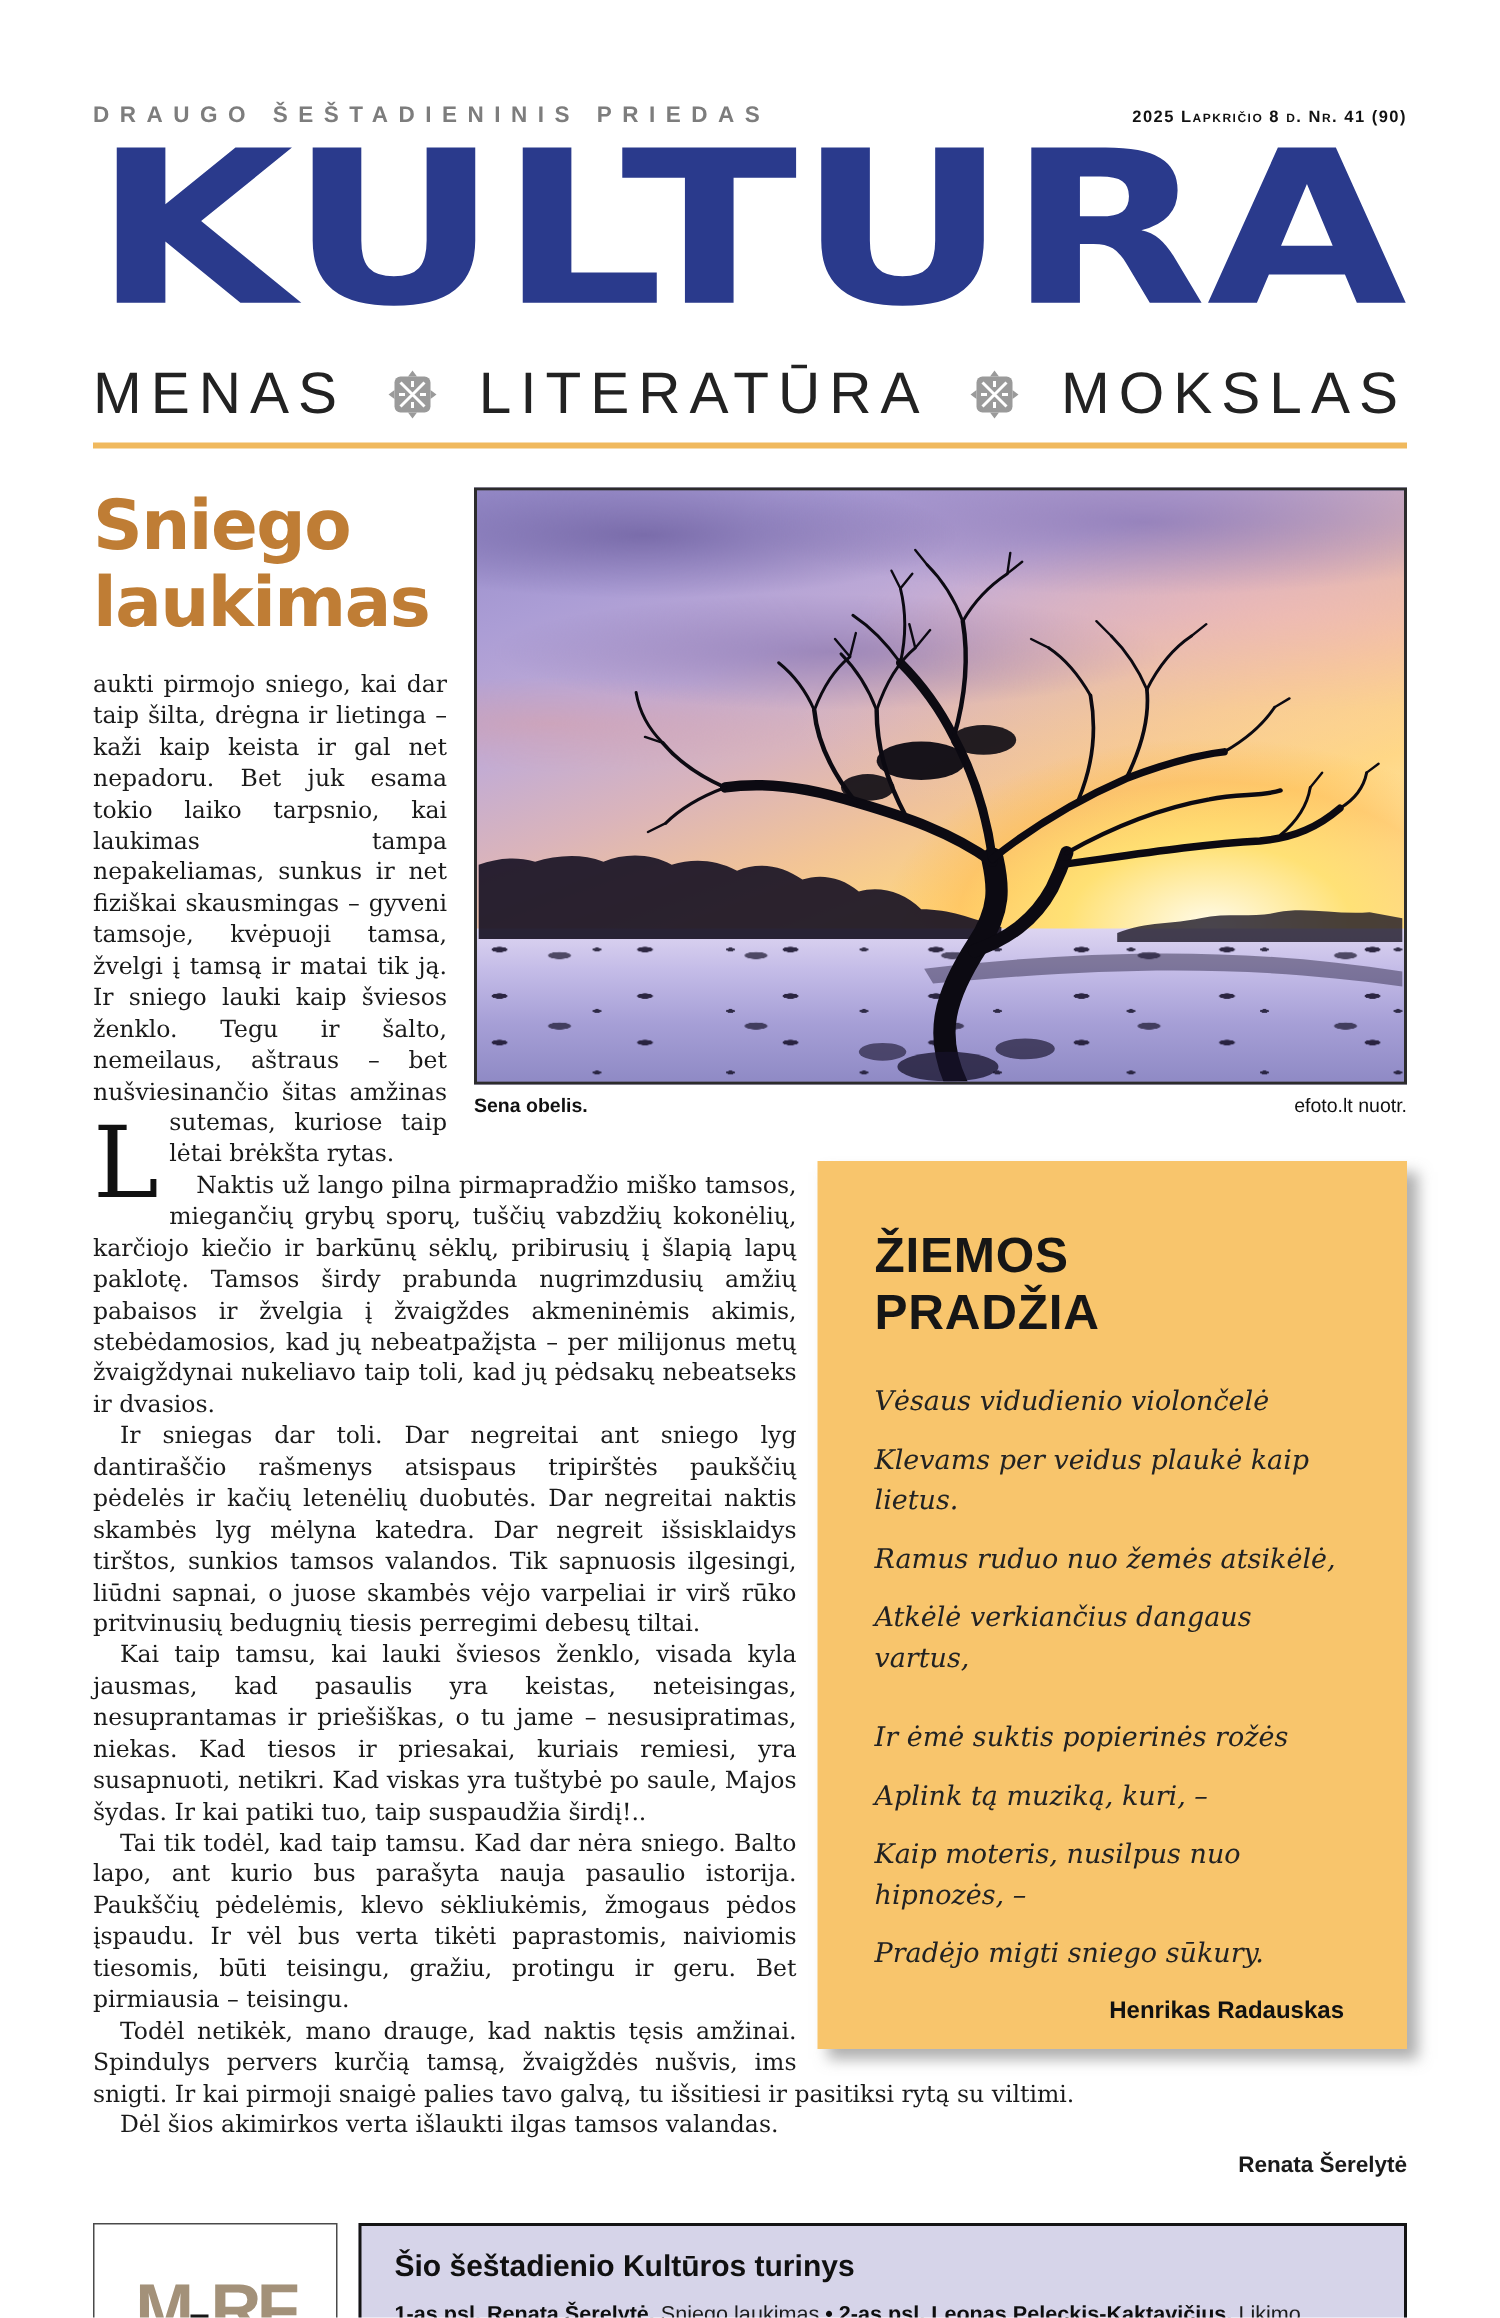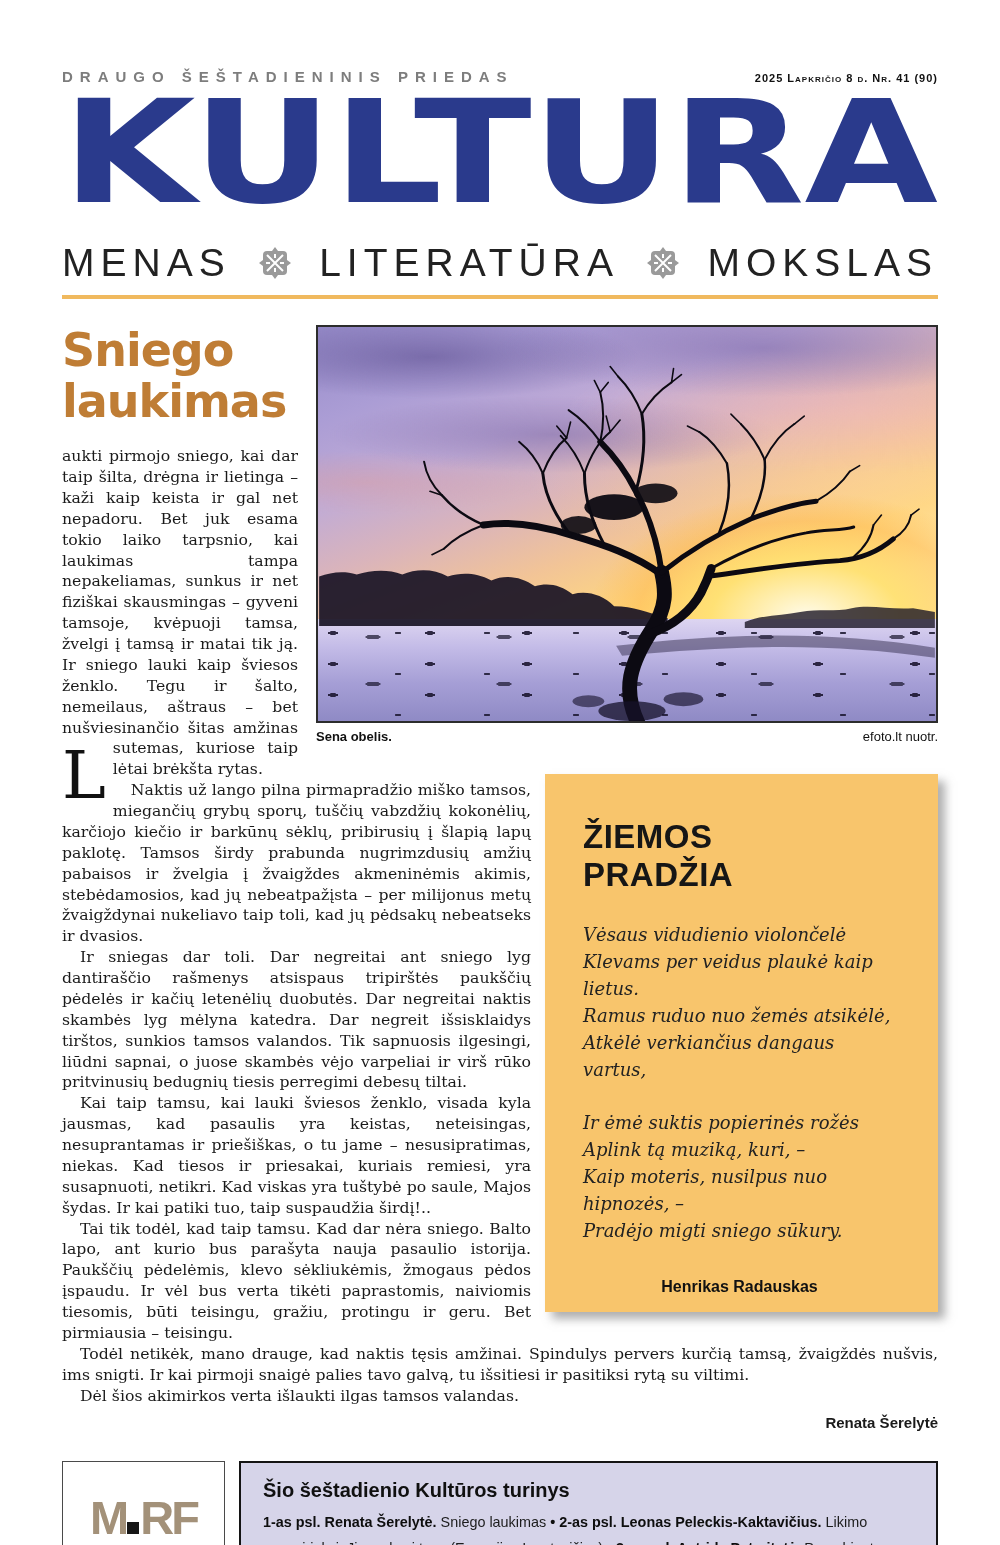--- a/index.html
+++ b/index.html
@@ -56,22 +56,22 @@
     font-family:"Liberation Sans",sans-serif;font-size:13px;color:#111;}
   .photo-caption .cap{font-weight:bold;text-align:right;}
 
   .poem-box{float:right;clear:right;width:393px;margin:28px 0 0 14px;
     background:var(--poem-bg);padding:44px 38px 16px;
     box-shadow:7px 7px 9px rgba(110,110,110,.55);min-height:398px;}
   .poem-box h2{margin:0;font-family:"Liberation Sans",sans-serif;font-weight:bold;
     font-size:33px;line-height:1.16;color:#161616;letter-spacing:.5px;}
   .stanza{margin-top:26px;}
   .stanza .line{font-family:"DejaVu Serif",serif;font-style:italic;font-size:18px;
-    line-height:1.5;color:#222;}
-  .poet{margin-top:34px;text-align:center;font-family:"Liberation Sans",sans-serif;
+    line-height:1.5;color:#222;margin-top:12px;}
+  .poet{margin-top:16px;text-align:right;font-family:"Liberation Sans",sans-serif;
     font-weight:bold;font-size:16px;color:#111;padding-right:4px;}
 
   .headline{margin:0 0 20px;width:245px;font-family:"DejaVu Sans",sans-serif;
     font-weight:bold;font-size:46px;line-height:1.1;letter-spacing:-1px;
     color:var(--headline-orange);}
   .body-copy p{margin:0;font-size:15.7px;line-height:1.33;text-align:justify;}
   .body-copy p.indent{text-indent:18px;}
   .dropcap{float:left;font-size:66px;line-height:.86;padding:2px 7px 0 0;
     font-family:"DejaVu Serif",serif;color:#111;}
   .byline{margin-top:8px;text-align:right;font-family:"Liberation Sans",sans-serif;

